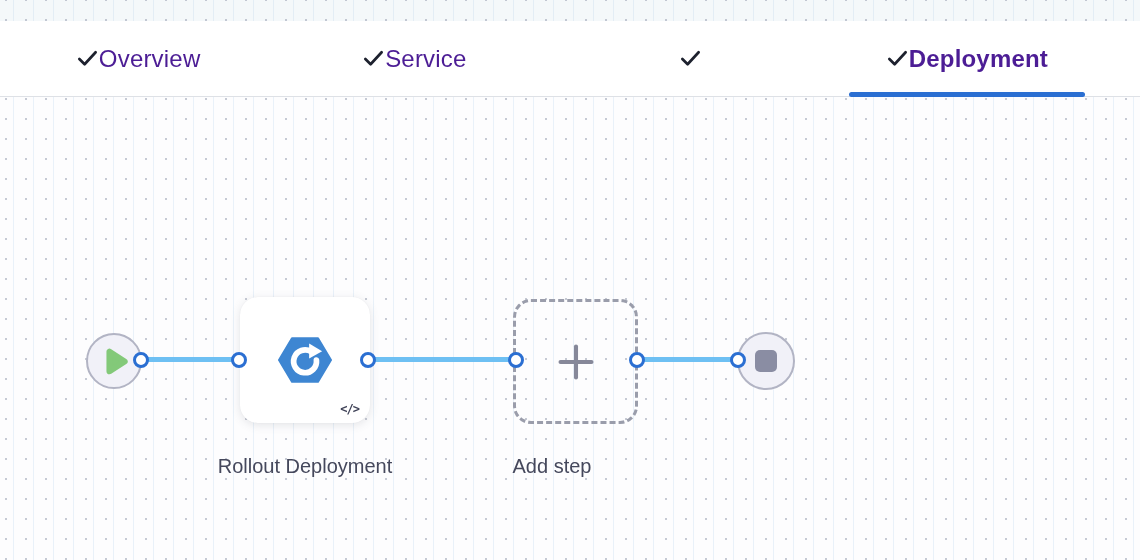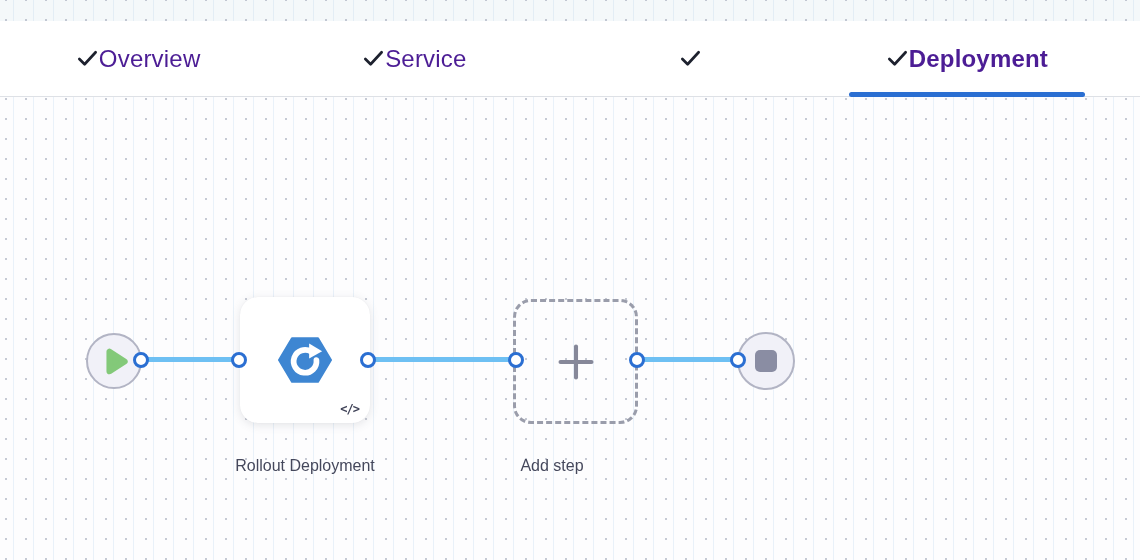--- a/index.html
+++ b/index.html
@@ -74,21 +74,21 @@
     font-family:"DejaVu Sans Mono", monospace;
   }
 
   .add-step-box {
     position:absolute; left:513px; top:202px; width:125px; height:125px;
     border:3px dashed #9a9dab; border-radius:18px; z-index:3;
     display:flex; align-items:center; justify-content:center; cursor:pointer;
   }
 
   .node-label {
-    position:absolute; text-align:center; font-size:16px; color:#45485c;
+    position:absolute; text-align:center; font-size:20px; color:#45485c;
     line-height:42px; z-index:4;
   }
   .rollout-label { left:215px; top:348px; width:180px; }
   .addstep-label { left:472px; top:348px; width:160px; }
 </style>
 </head>
 <body>
 
 <div class="screen">
 

